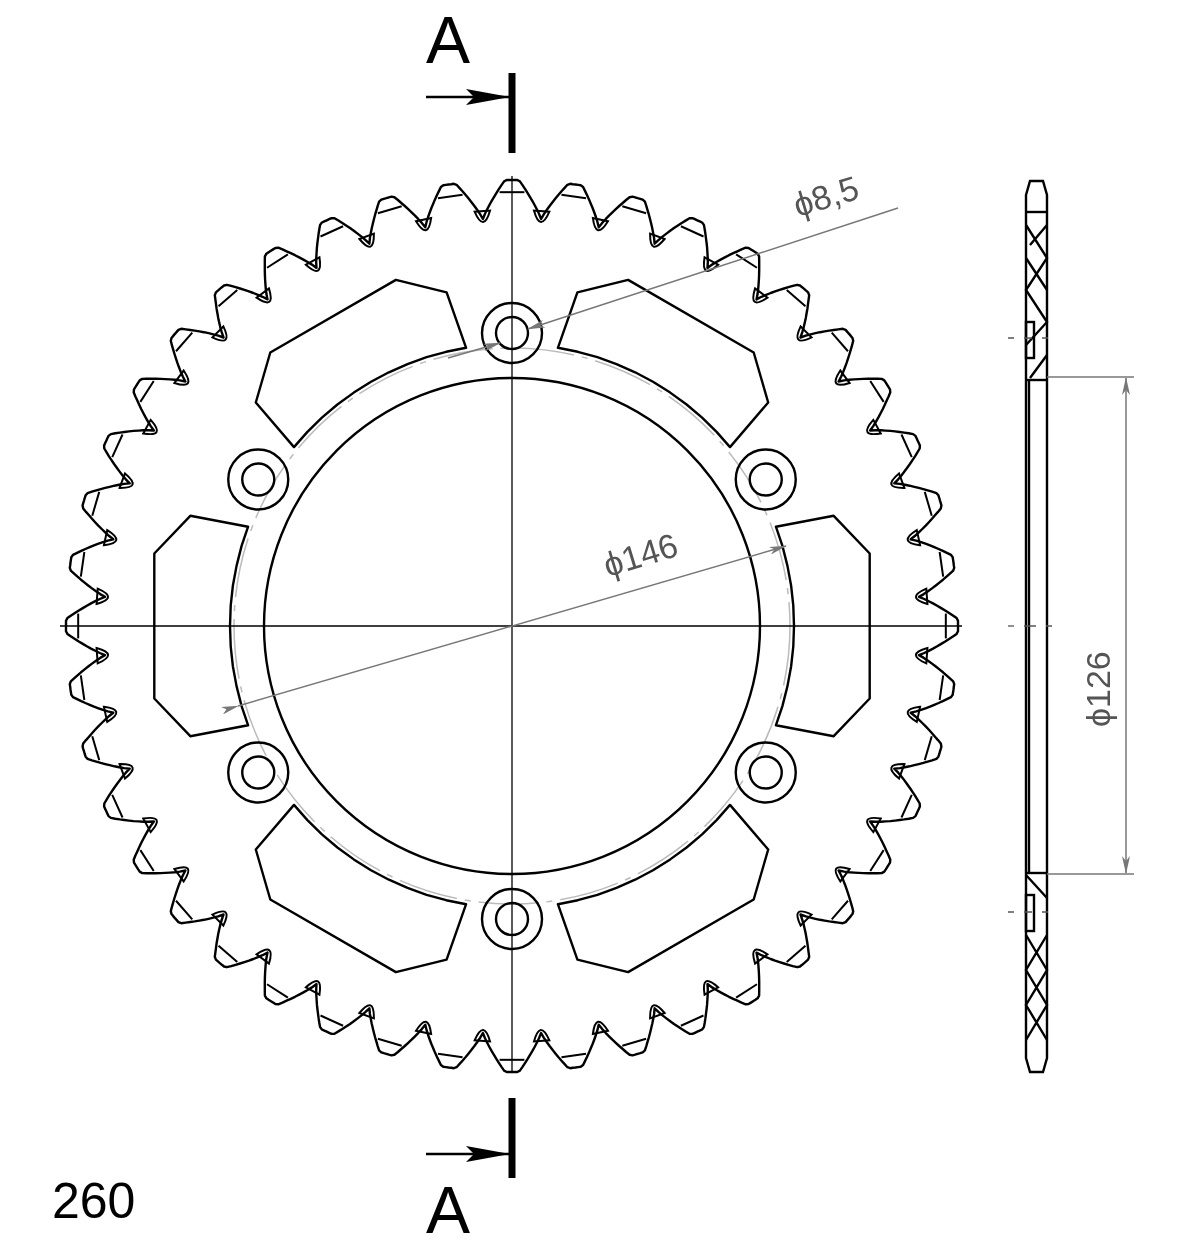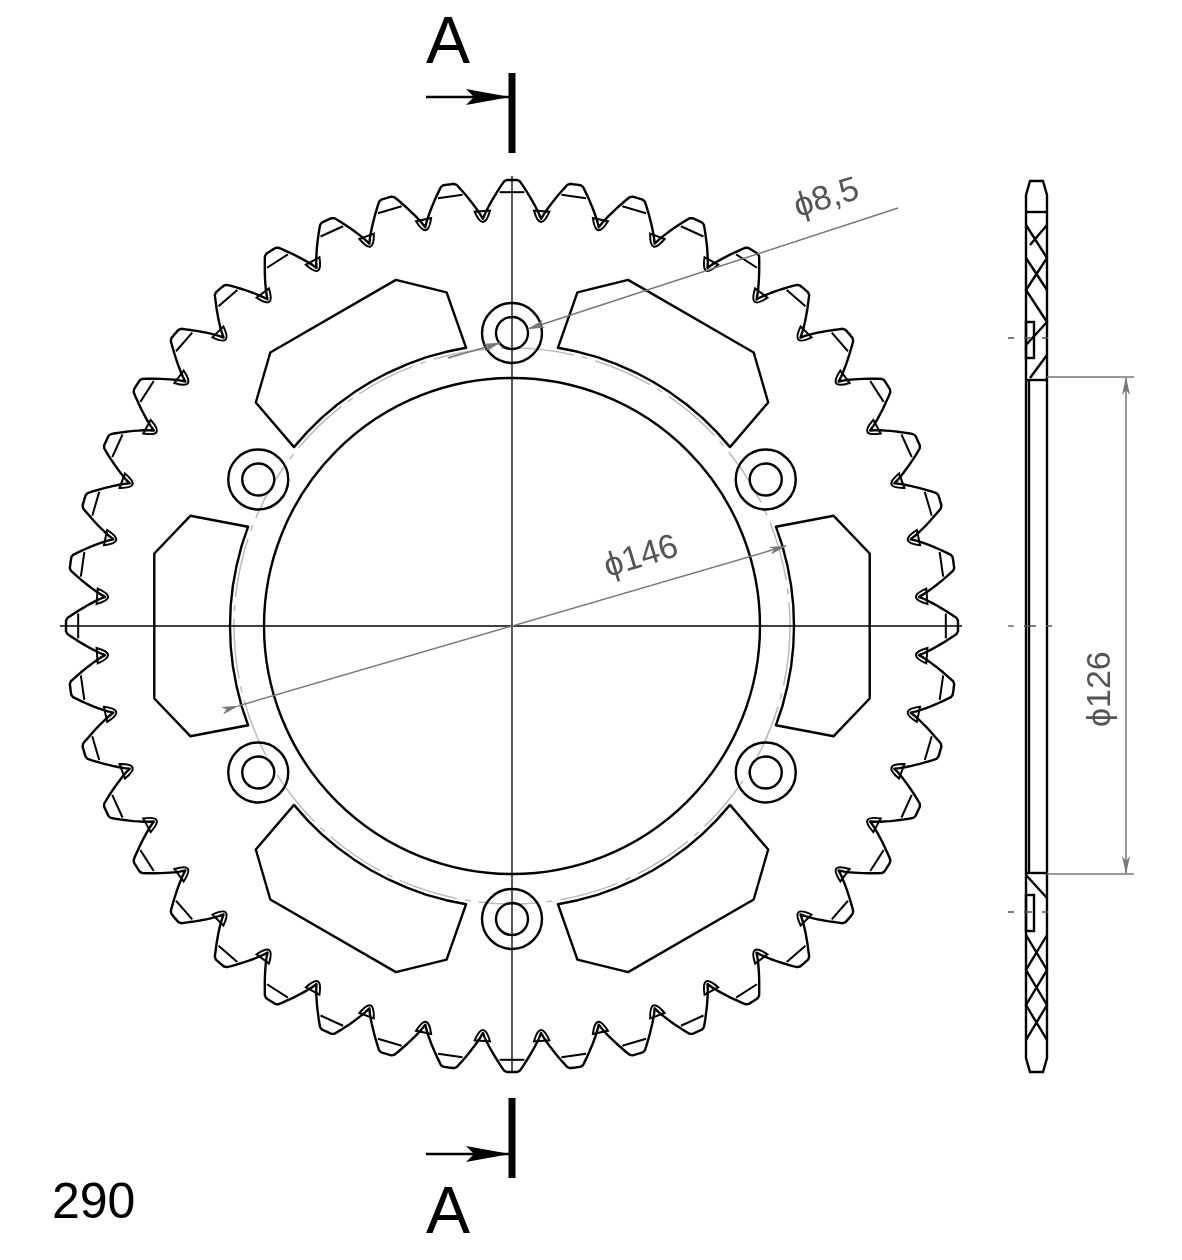--- a/index.html
+++ b/index.html
@@ -171,17 +171,17 @@
   <line x1="1008" y1="912" x2="1052" y2="912" stroke="#555" stroke-width="1.3" stroke-dasharray="6 10 8 10"></line>
 
   <line x1="1047" y1="377" x2="1134" y2="377" stroke="#777" stroke-width="1.5"></line>
   <line x1="1047" y1="874" x2="1134" y2="874" stroke="#777" stroke-width="1.5"></line>
   <line x1="1126" y1="625" x2="1126" y2="378" stroke="#777" stroke-width="1.5" marker-end="url(#arrG)"></line>
   <line x1="1126" y1="625" x2="1126" y2="873" stroke="#777" stroke-width="1.5" marker-end="url(#arrG)"></line>
 </svg>
 
 <div class="lbl sec" style="left:426px;top:2px;">A</div>
 <div class="lbl sec" style="left:426px;top:1172px;">A</div>
-<div class="lbl chain" style="left:52px;top:1172px;">290</div>
+<div class="lbl chain" style="left:52px;top:1172px;">260</div>
 
 <div class="dim" style="left:800px;top:186px;transform:rotate(-17deg);">ϕ8,5</div>
 <div class="dim" style="left:610px;top:546px;transform:rotate(-17deg);">ϕ146</div>
 <div class="dim" style="left:1118px;top:688px;transform:rotate(-90deg);">ϕ126</div>
 
 </body></html>

